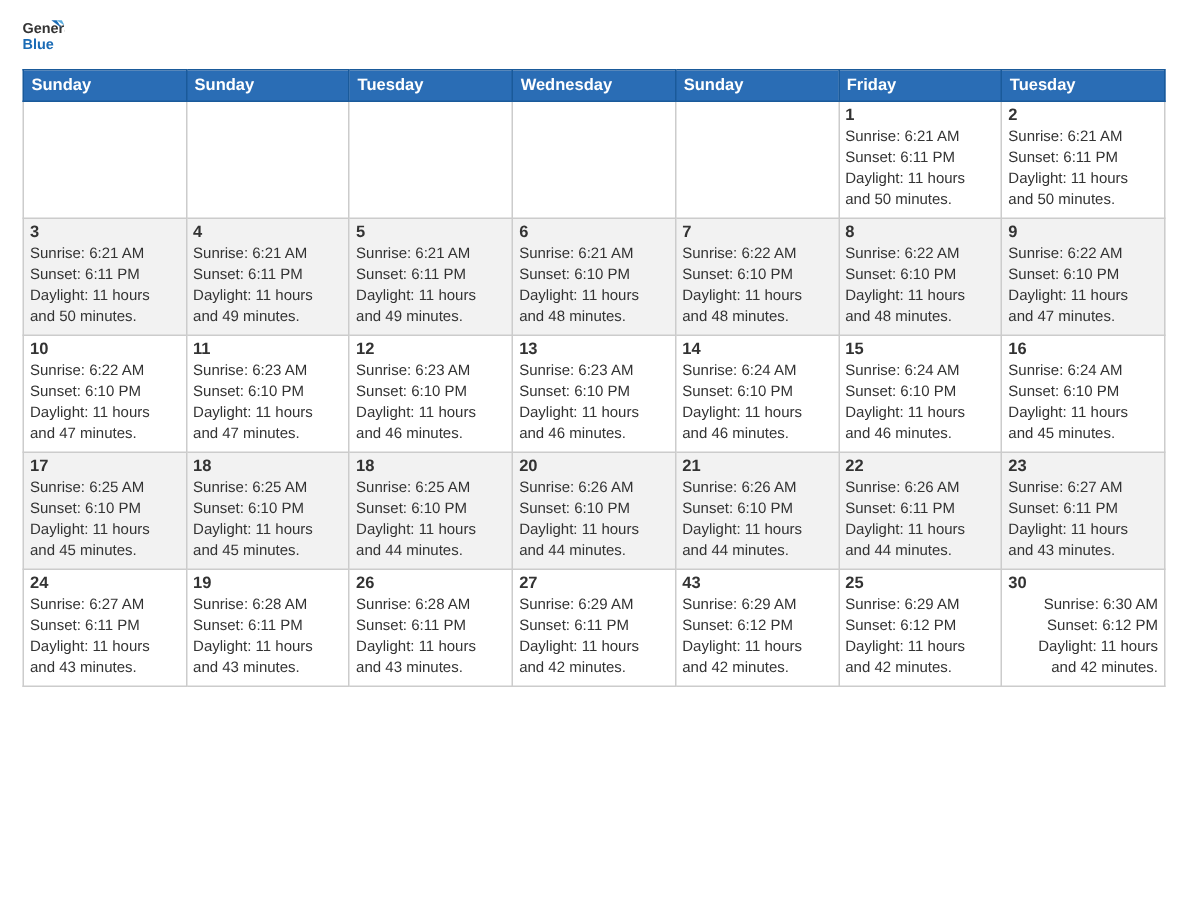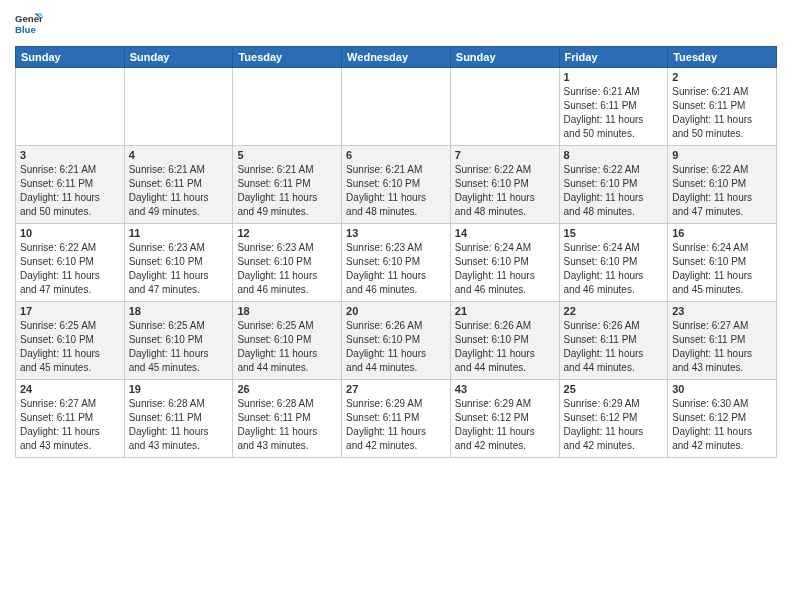--- a/index.html
+++ b/index.html
@@ -329,21 +329,21 @@
           </td>
           <td>
             <span class="day-num">25</span>
             <div class="day-info" style="white-space: pre-line;">Sunrise: 6:29 AM
 Sunset: 6:12 PM
 Daylight: 11 hours
 and 42 minutes.</div>
           </td>
           <td>
             <span class="day-num">30</span>
-            <div class="day-info" style="white-space: pre-line;">Sunrise: 6:30 AM
+            <div class="day-info" style="white-space: pre-line; text-align: right;">Sunrise: 6:30 AM
 Sunset: 6:12 PM
 Daylight: 11 hours
 and 42 minutes.</div>
           </td>
         </tr>
       </tbody>
   </table>
 </div>
 
 </body></html>

